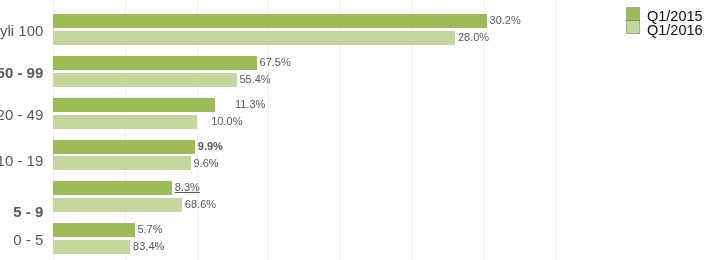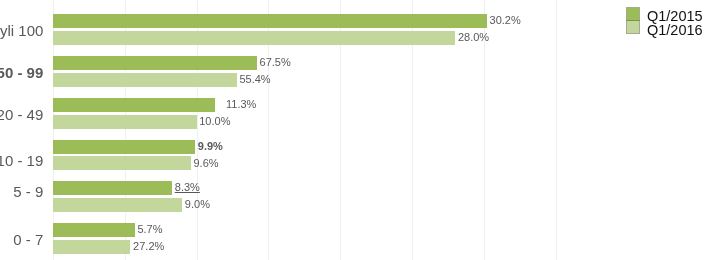--- a/index.html
+++ b/index.html
@@ -47,48 +47,48 @@
     <div class="vlabel" style="left: 489.534px; top: 15.2px; color: rgb(89, 89, 89);">30.2%</div>
     <div class="bar" style="top: 31px; width: 402.416px; background: rgb(195, 214, 155);"></div>
     <div class="vlabel" style="left: 457.916px; top: 32.1px; color: rgb(89, 89, 89);">28.0%</div>
 
     <div class="bar" style="top: 55.92px; width: 204.082px; background: rgb(156, 188, 88);"></div>
     <div class="vlabel" style="left: 259.582px; top: 57.02px; color: rgb(89, 89, 89);">67.5%</div>
     <div class="bar" style="top: 72.82px; width: 183.962px; background: rgb(195, 214, 155);"></div>
     <div class="vlabel" style="left: 239.462px; top: 73.92px; color: rgb(89, 89, 89);">55.4%</div>
 
     <div class="bar" style="top: 97.74px; width: 162.404px; background: rgb(156, 188, 88);"></div>
-    <div class="vlabel" style="left: 226px; top: 98.84px; color: rgb(89, 89, 89);">11.3%</div>
+    <div class="vlabel" style="left: 235px; top: 98.84px; color: rgb(89, 89, 89);">11.3%</div>
     <div class="bar" style="top: 114.64px; width: 143.72px; background: rgb(195, 214, 155);"></div>
-    <div class="vlabel" style="left: 199.22px; top: 115.74px; color: rgb(89, 89, 89);">10.0%</div>
+    <div class="vlabel" style="left: 199.22px; top: 115.74px; color: rgb(89, 89, 89); padding-left: 12px;">10.0%</div>
 
     <div class="bar" style="top: 139.56px; width: 142.283px; background: rgb(156, 188, 88);"></div>
     <div class="vlabel" style="left: 197.783px; top: 140.66px; color: rgb(89, 89, 89); font-weight: bold;">9.9%</div>
     <div class="bar" style="top: 156.46px; width: 137.971px; background: rgb(195, 214, 155);"></div>
     <div class="vlabel" style="left: 193.471px; top: 157.56px; color: rgb(89, 89, 89);">9.6%</div>
 
     <div class="bar" style="top: 181.38px; width: 119.288px; background: rgb(156, 188, 88);"></div>
     <div class="vlabel" style="left: 174.788px; top: 182.48px; color: rgb(89, 89, 89); text-decoration: underline;">8.3%</div>
     <div class="bar" style="top: 198.28px; width: 129.348px; background: rgb(195, 214, 155);"></div>
-    <div class="vlabel" style="left: 184.848px; top: 199.38px; color: rgb(89, 89, 89);">9.0%</div>
+    <div class="vlabel" style="left: 184.848px; top: 199.38px; color: rgb(89, 89, 89);">68.6%</div>
 
     <div class="bar" style="top: 223.2px; width: 81.9204px; background: rgb(156, 188, 88);"></div>
     <div class="vlabel" style="left: 137.42px; top: 224.3px; color: rgb(89, 89, 89);">5.7%</div>
     <div class="bar" style="top: 240.1px; width: 77.6088px; background: rgb(195, 214, 155);"></div>
-    <div class="vlabel" style="left: 133.109px; top: 241.2px; color: rgb(89, 89, 89);">27.2%</div>
+    <div class="vlabel" style="left: 133.109px; top: 241.2px; color: rgb(89, 89, 89);">83.4%</div>
 
   </div>
 
   <div class="layer" id="catlabels">
     <div class="catlabel" style="top: 25.2px; color: rgb(89, 89, 89);">yli 100</div>
     <div class="catlabel" style="top: 67.02px; color: rgb(89, 89, 89); font-weight: bold;">50 - 99</div>
     <div class="catlabel" style="top: 108.84px; color: rgb(89, 89, 89);">20 - 49</div>
     <div class="catlabel" style="top: 155px; color: rgb(89, 89, 89);">10 - 19</div>
-    <div class="catlabel" style="top: 186px; color: rgb(89, 89, 89);">5 - 9</div>
-    <div class="catlabel" style="top: 234.3px; color: rgb(89, 89, 89);">0 - 7</div>
+    <div class="catlabel" style="top: 206px; color: rgb(89, 89, 89); font-weight: bold;">5 - 9</div>
+    <div class="catlabel" style="top: 234.3px; color: rgb(89, 89, 89);">0 - 5</div>
   </div>
 
   <div id="legend">
     <div class="legend-swatch" id="legend-swatch-0" style="background: rgb(156, 188, 88);"></div>
     <div class="legend-swatch" id="legend-swatch-1" style="background: rgb(195, 214, 155);"></div>
     <div id="legend-swatch-divider"></div>
     <div class="legend-text" id="legend-label-0">Q1/2015</div>
     <div class="legend-text" id="legend-label-1">Q1/2016</div>
   </div>
 

